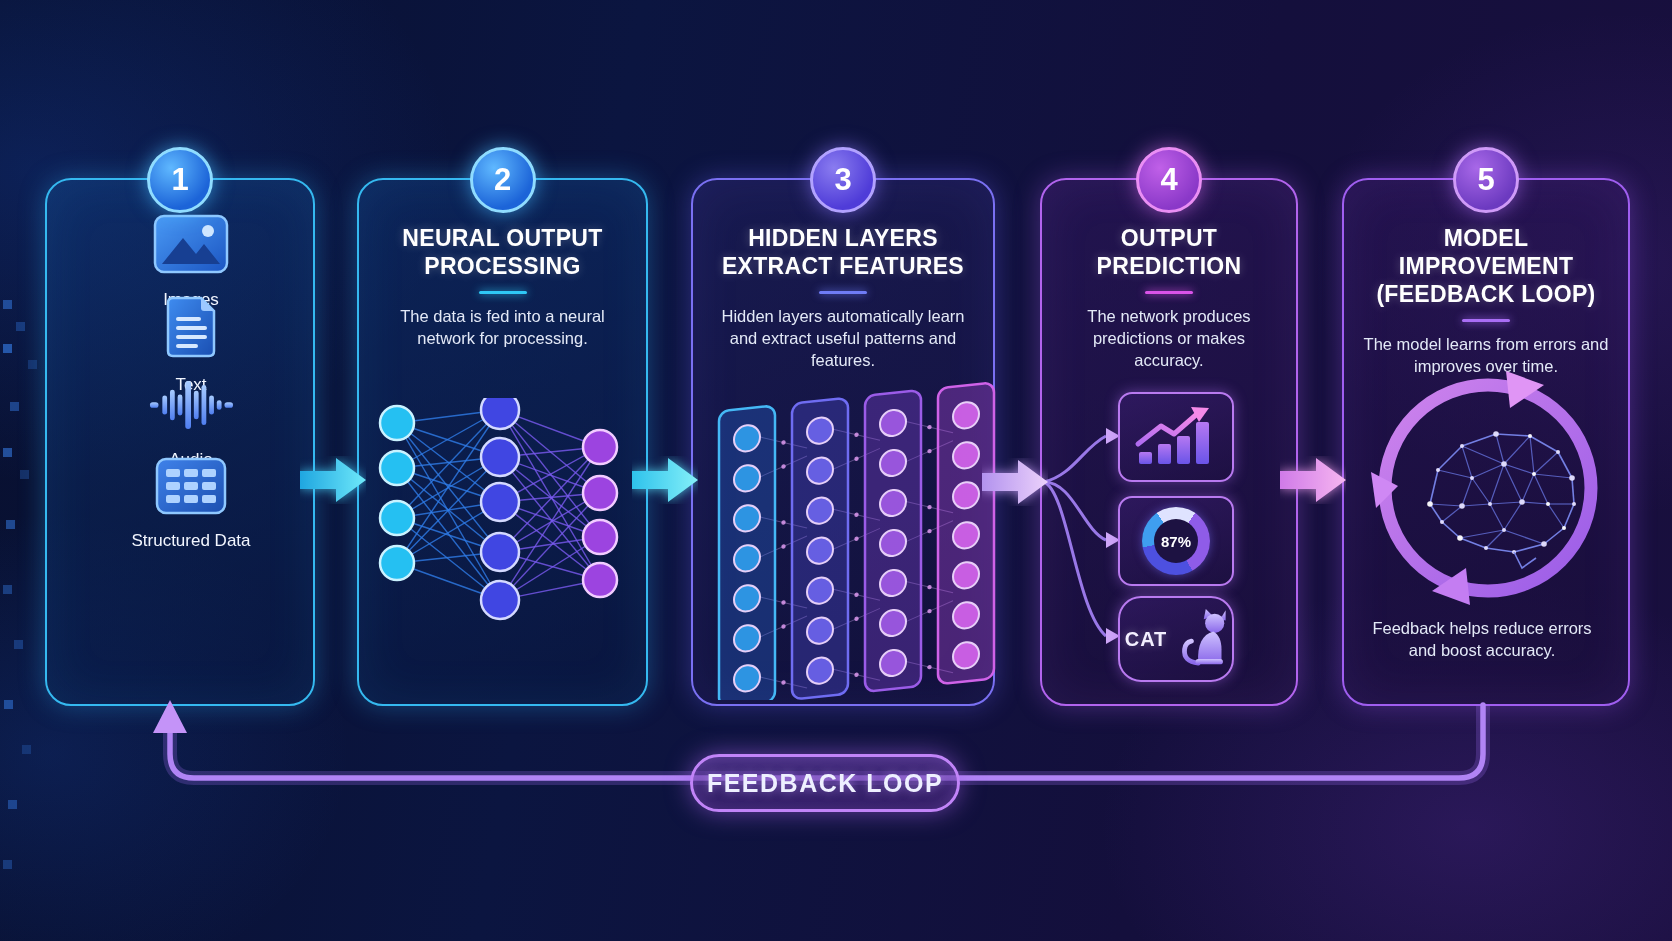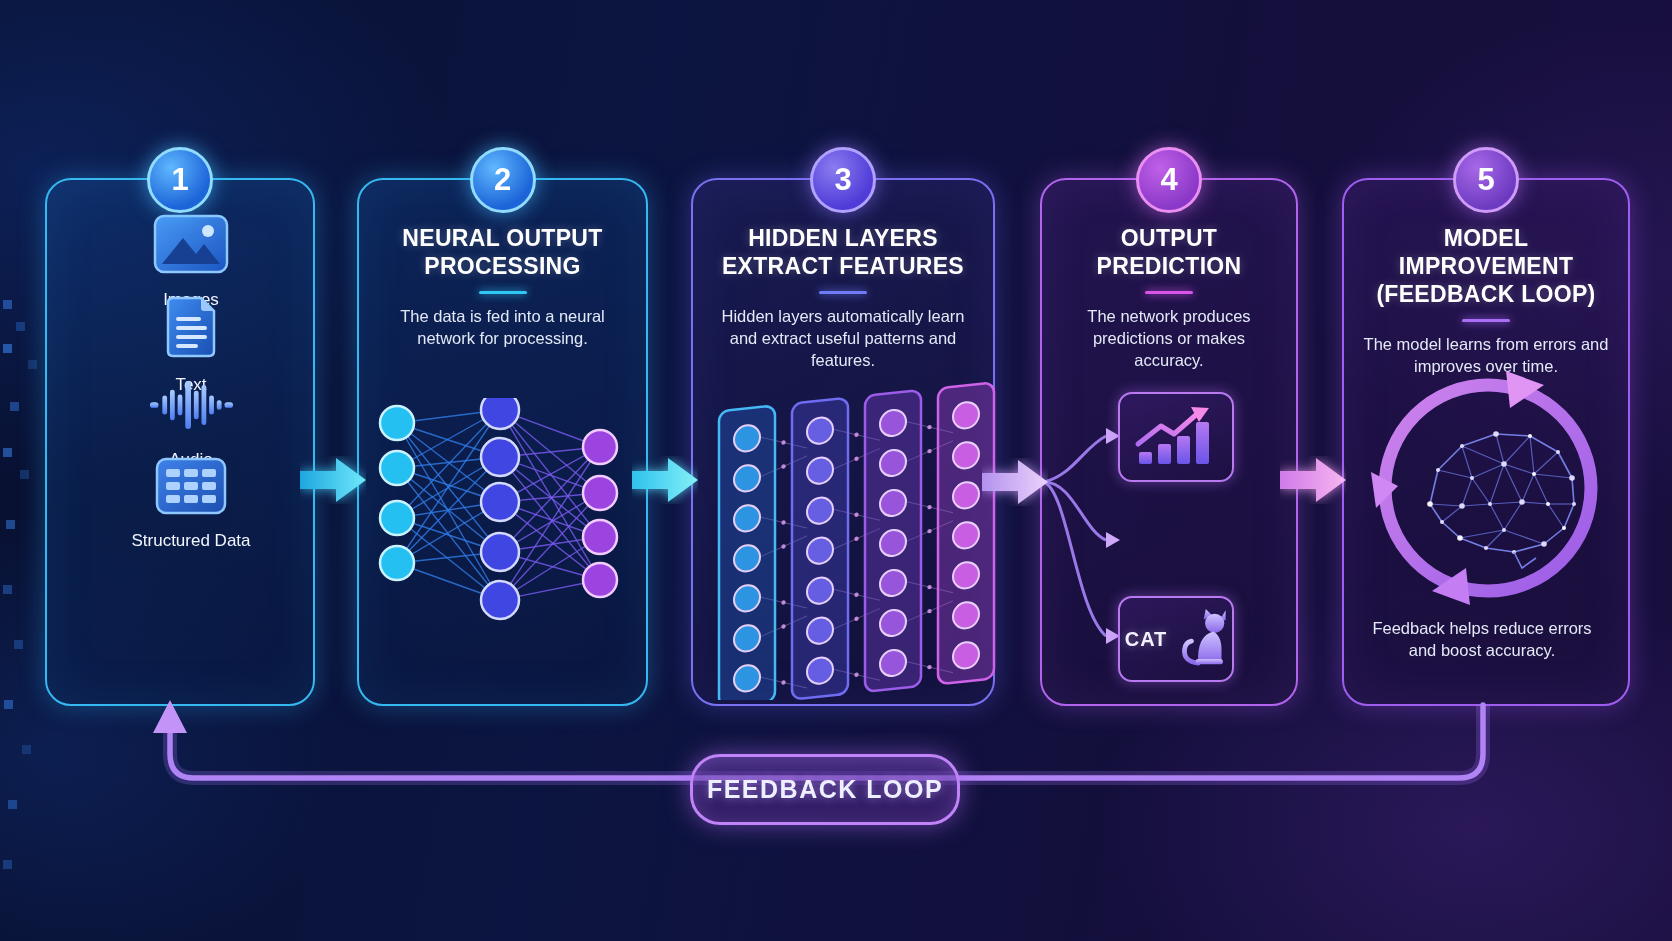--- a/index.html
+++ b/index.html
@@ -65,38 +65,38 @@
   .src-list li{display:flex;align-items:center;height:81px;gap:16px;flex-direction:column;}
   .src-ico{width:86px;display:flex;justify-content:center;align-items:center;}
   .src-label{font-size:17px;color:#f2f6ff;line-height:1.2;}
   
   .netsvg{position:absolute;left:0;top:218px;}
   .pansvg{position:absolute;left:0;top:200px;}
   
   .outbox{position:absolute;left:76px;width:112px;border-radius:14px;border:2px solid #b97af0;
           background:linear-gradient(160deg,rgba(70,35,130,.40),rgba(30,16,66,.55));
           box-shadow:0 0 14px rgba(180,110,245,.45);display:flex;align-items:center;justify-content:center;}
-  .ob1{top:212px;height:86px;} .ob2{top:316px;height:86px;} .ob3{top:416px;height:82px;gap:8px;}
+  .ob1{top:212px;height:86px;} .ob2{top:316px;height:86px;} .ob3{top:416px;height:82px;gap:8px;border-radius:23px;}
   .donut{position:relative;width:68px;height:68px;border-radius:50%;
          background:conic-gradient(#dfe3ff 0 9.5%,#8f5ce8 9.5% 42%,#4d50e0 42% 72%,#3f9ef0 72% 90.5%,#dfe3ff 90.5% 100%);
          display:flex;align-items:center;justify-content:center;box-shadow:0 0 10px rgba(120,110,245,.5);}
   .donut .hole{width:44px;height:44px;border-radius:50%;background:#1d1242;
          display:flex;align-items:center;justify-content:center;}
   .donut .pct{font-size:15px;font-weight:bold;color:#fff;}
   .cat-word{font-size:20px;font-weight:bold;letter-spacing:1px;color:#f3f0ff;text-shadow:0 0 8px rgba(255,255,255,.35);}
   .conn{position:absolute;left:-14px;top:0;pointer-events:none;}
   
   .loopsvg{position:absolute;left:24px;top:188px;}
   .footnote{position:absolute;left:16px;right:24px;bottom:26px;font-size:16.5px;line-height:1.32;color:#e3e9f7;}
   
   .flow{position:absolute;width:66px;height:48px;}
   .fa1{left:300px;top:456px;} .fa2{left:632px;top:456px;} .fa3{left:982px;top:458px;} .fa4{left:1280px;top:456px;}
   
   .fbsvg{position:absolute;left:0;top:0;pointer-events:none;}
-  .fb-pill{position:absolute;left:690px;top:754px;width:270px;height:71px;border-radius:30px;
+  .fb-pill{position:absolute;left:690px;top:754px;width:270px;height:58px;border-radius:30px;
            border:3px solid #c184f8;box-sizing:border-box;
            background:linear-gradient(180deg,rgba(122,72,192,.48),rgba(58,30,110,.72));
            box-shadow:0 0 24px rgba(170,100,240,.55), inset 0 0 18px rgba(190,130,255,.25);
            display:flex;align-items:center;justify-content:center;}
   .fb-label{font-size:25px;font-weight:bold;letter-spacing:1.5px;color:#eef0ff;text-shadow:0 0 10px rgba(200,160,255,.6);}
 </style>
 </head>
 <body>
 
 <div class="stage">
@@ -386,20 +386,27 @@
             <rect x="25" y="40" width="13" height="20" rx="2"></rect>
             <rect x="44" y="32" width="13" height="28" rx="2"></rect>
             <rect x="63" y="18" width="13" height="42" rx="2"></rect>
           </g>
           <polyline points="5,40 28,22 41,30 64,10" fill="none" stroke="url(#trG)" stroke-width="5" stroke-linecap="round" stroke-linejoin="round"></polyline>
           <polygon points="58,3 76,4 66,18" fill="#f58ae8"></polygon>
         </svg>
       </span>
     </div>
 
+    <div class="outbox ob2">
+      <div class="donut">
+        <div class="hole">
+          <span class="pct">87%</span>
+        </div>
+      </div>
+    </div>
 
     <div class="outbox ob3">
       <span class="cat-word">CAT</span>
       <span>
         <svg width="52" height="58" viewBox="0 0 76 84">
           <defs>
               <linearGradient id="catG" x1="0" y1="0" x2="0" y2="1">
             <stop offset="0" stop-color="#cfc2ff"></stop>
                 <stop offset="1" stop-color="#8a68ea"></stop>
               </linearGradient>

